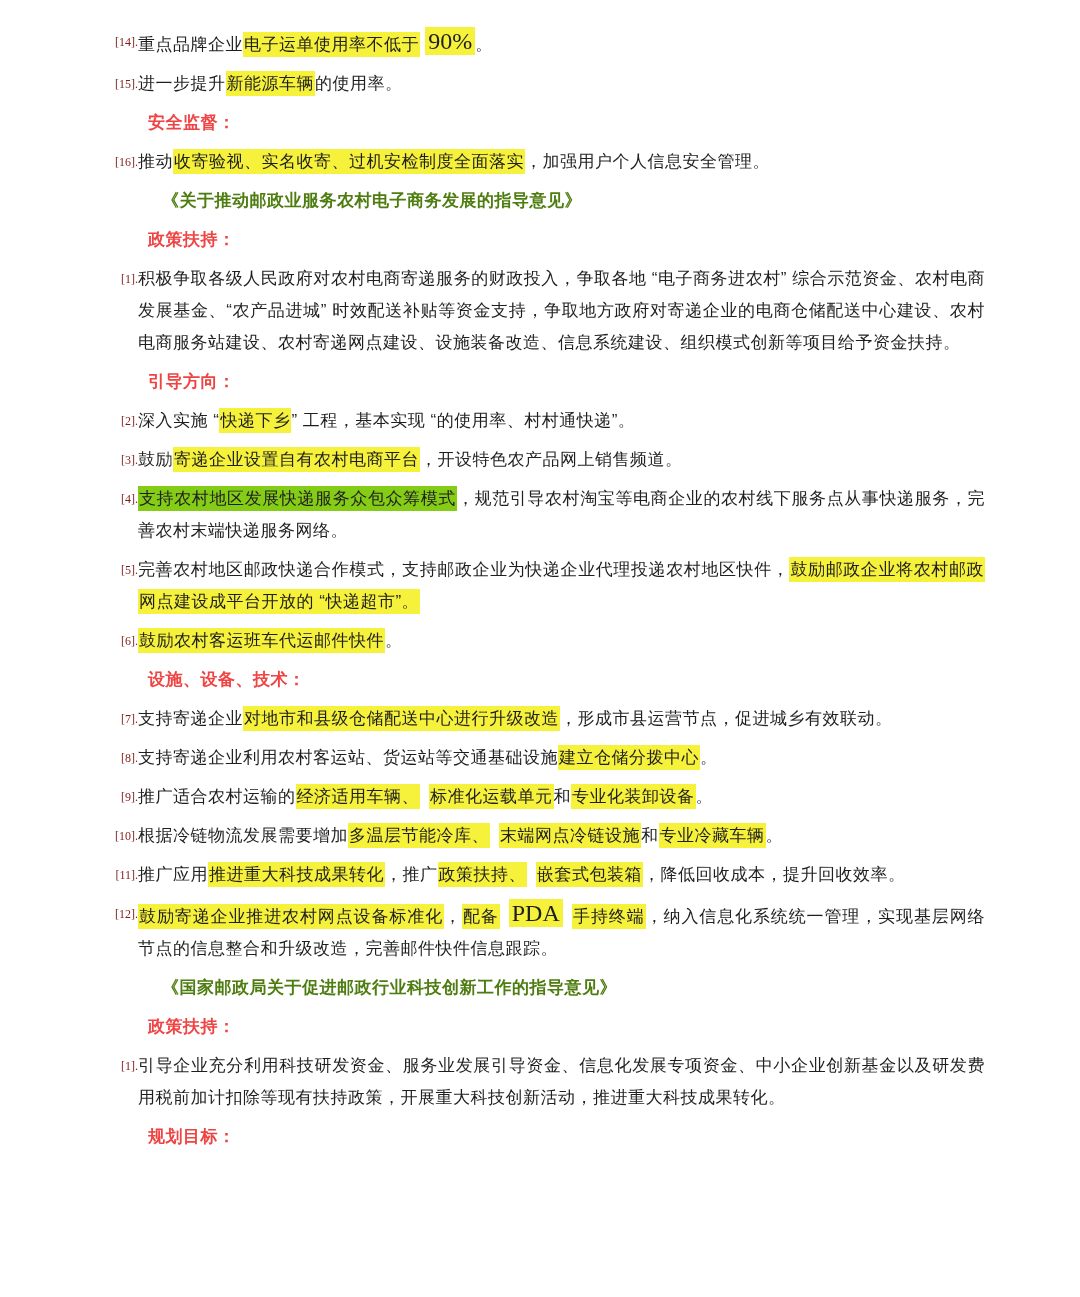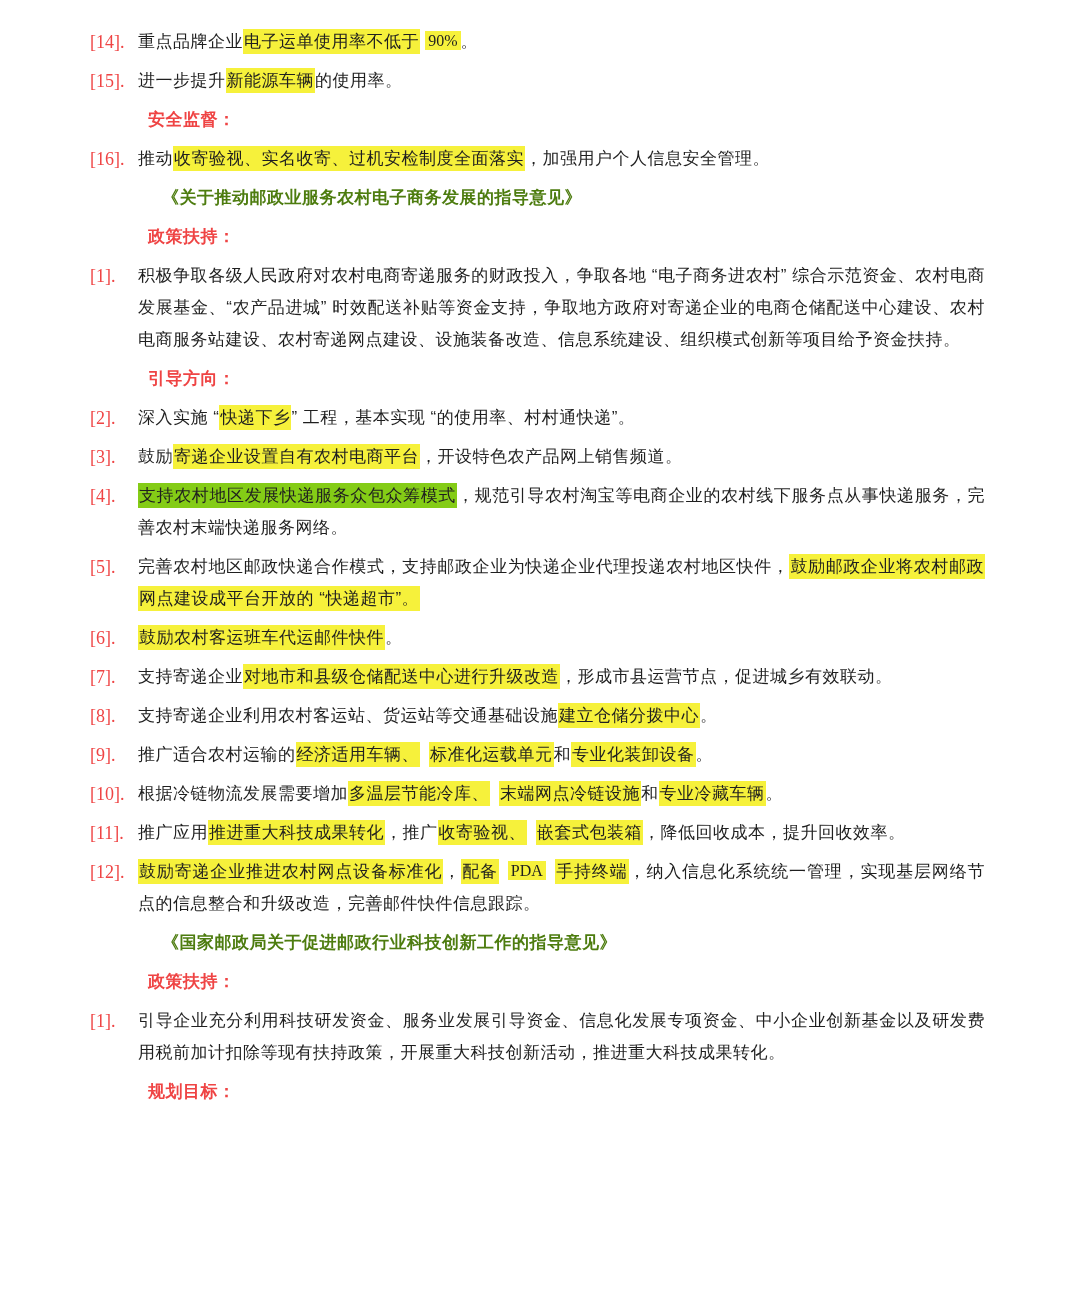--- a/index.html
+++ b/index.html
@@ -16,35 +16,36 @@
     line-height: 32px;
     color: #1f1f1f;
     letter-spacing: 0.5px;
   }
   .block { margin-bottom: 7px; }
   .item { display: flex; align-items: flex-start; }
   .label {
     flex: 0 0 48px;
     width: 48px;
     font-family: "Liberation Serif", serif;
-    font-size: 18px;
+    font-size: 12px;
     letter-spacing: 0;
-    color: #ef4444;
+    color: #7f1d1d;
+    text-align: right;
   }
   .item-text { flex: 1 1 auto; text-align: justify; }
   .heading { font-weight: bold; margin-left: 58px; color: #ef4444; }
   .doc-title { font-weight: bold; margin-left: 72px; color: #4d7c0f; }
   .seg-hl {
     padding: 3px 1px;
     box-decoration-break: clone;
     -webkit-box-decoration-break: clone;
   }
   .seg-latin {
     font-family: "Liberation Serif", serif;
-    font-size: 16px;
+    font-size: 24px;
     letter-spacing: 0;
     position: relative;
     top: -1px;
     padding: 1px 3px;
   }
   .seg-gap { display: inline-block; width: 9px; }
 </style>
 </head>
 <body>
 
@@ -83,39 +84,40 @@
         <span class="item-text"><span class="seg-hl" style="background: #84cc16; margin-top: 43px;">支持农村地区发展快递服务众包众筹模式</span><span>，规范引导农村淘宝等电商企业的农村线下服务点从事快递服务，完善农村末端快递服务网络。</span></span>
       </div>
       <div class="block item">
         <span class="label">[5].</span>
         <span class="item-text"><span>完善农村地区邮政快递合作模式，支持邮政企业为快递企业代理投递农村地区快件，</span><span class="seg-hl" style="background: rgb(246, 241, 59);">鼓励邮政企业将农村邮政网点建设成平台开放的 “快递超市”。</span></span>
       </div>
       <div class="block item">
         <span class="label">[6].</span>
         <span class="item-text"><span class="seg-hl" style="background: rgb(246, 241, 59);">鼓励农村客运班车代运邮件快件</span><span>。</span></span>
       </div>
+      <div class="block heading">设施、设备、技术：</div>
       <div class="block item">
         <span class="label">[7].</span>
         <span class="item-text"><span>支持寄递企业</span><span class="seg-hl" style="background: rgb(246, 241, 59);">对地市和县级仓储配送中心进行升级改造</span><span>，形成市县运营节点，促进城乡有效联动。</span></span>
       </div>
       <div class="block item">
         <span class="label">[8].</span>
         <span class="item-text"><span>支持寄递企业利用农村客运站、货运站等交通基础设施</span><span class="seg-hl" style="background: rgb(246, 241, 59);">建立仓储分拨中心</span><span>。</span></span>
       </div>
       <div class="block item">
         <span class="label">[9].</span>
         <span class="item-text"><span>推广适合农村运输的</span><span class="seg-hl" style="background: rgb(246, 241, 59);">经济适用车辆、</span><span class="seg-gap"></span><span class="seg-hl" style="background: rgb(246, 241, 59);">标准化运载单元</span><span>和</span><span class="seg-hl" style="background: rgb(246, 241, 59);">专业化装卸设备</span><span>。</span></span>
       </div>
       <div class="block item">
         <span class="label">[10].</span>
         <span class="item-text"><span>根据冷链物流发展需要增加</span><span class="seg-hl" style="background: rgb(246, 241, 59);">多温层节能冷库、</span><span class="seg-gap"></span><span class="seg-hl" style="background: rgb(246, 241, 59);">末端网点冷链设施</span><span>和</span><span class="seg-hl" style="background: rgb(246, 241, 59);">专业冷藏车辆</span><span>。</span></span>
       </div>
       <div class="block item">
         <span class="label">[11].</span>
-        <span class="item-text"><span>推广应用</span><span class="seg-hl" style="background: rgb(246, 241, 59);">推进重大科技成果转化</span><span>，推广</span><span class="seg-hl" style="background: rgb(246, 241, 59);">收寄验视、</span><span class="seg-gap"></span><span class="seg-hl" style="background: rgb(246, 241, 59);">嵌套式包装箱</span><span>，降低回收成本，提升回收效率。</span></span>
+        <span class="item-text"><span>推广应用</span><span class="seg-hl" style="background: rgb(246, 241, 59);">推进重大科技成果转化</span><span>，推广</span><span class="seg-hl" style="background: rgb(246, 241, 59);">政策扶持、</span><span class="seg-gap"></span><span class="seg-hl" style="background: rgb(246, 241, 59);">嵌套式包装箱</span><span>，降低回收成本，提升回收效率。</span></span>
       </div>
       <div class="block item">
         <span class="label">[12].</span>
         <span class="item-text"><span class="seg-hl" style="background: rgb(246, 241, 59);">鼓励寄递企业推进农村网点设备标准化</span><span>，</span><span class="seg-hl" style="background: rgb(246, 241, 59);">配备</span><span class="seg-gap"></span><span class="seg-hl seg-latin" style="background: rgb(246, 241, 59);">PDA</span><span class="seg-gap"></span><span class="seg-hl" style="background: rgb(246, 241, 59);">手持终端</span><span>，纳入信息化系统统一管理，实现基层网络节点的信息整合和升级改造，完善邮件快件信息跟踪。</span></span>
       </div>
       <div class="block doc-title">《国家邮政局关于促进邮政行业科技创新工作的指导意见》</div>
       <div class="block heading">政策扶持：</div>
       <div class="block item">
         <span class="label">[1].</span>
         <span class="item-text"><span>引导企业充分利用科技研发资金、服务业发展引导资金、信息化发展专项资金、中小企业创新基金以及研发费用税前加计扣除等现有扶持政策，开展重大科技创新活动，推进重大科技成果转化。</span></span>

